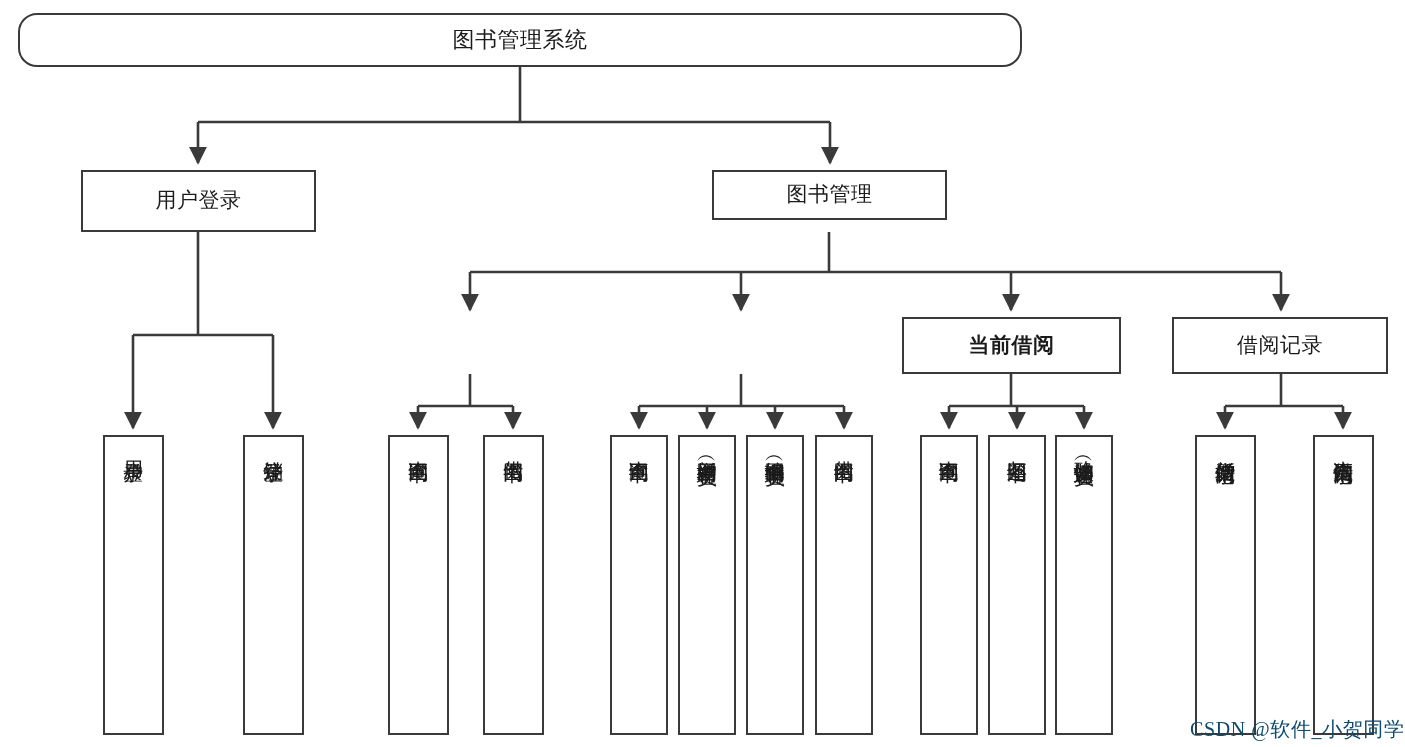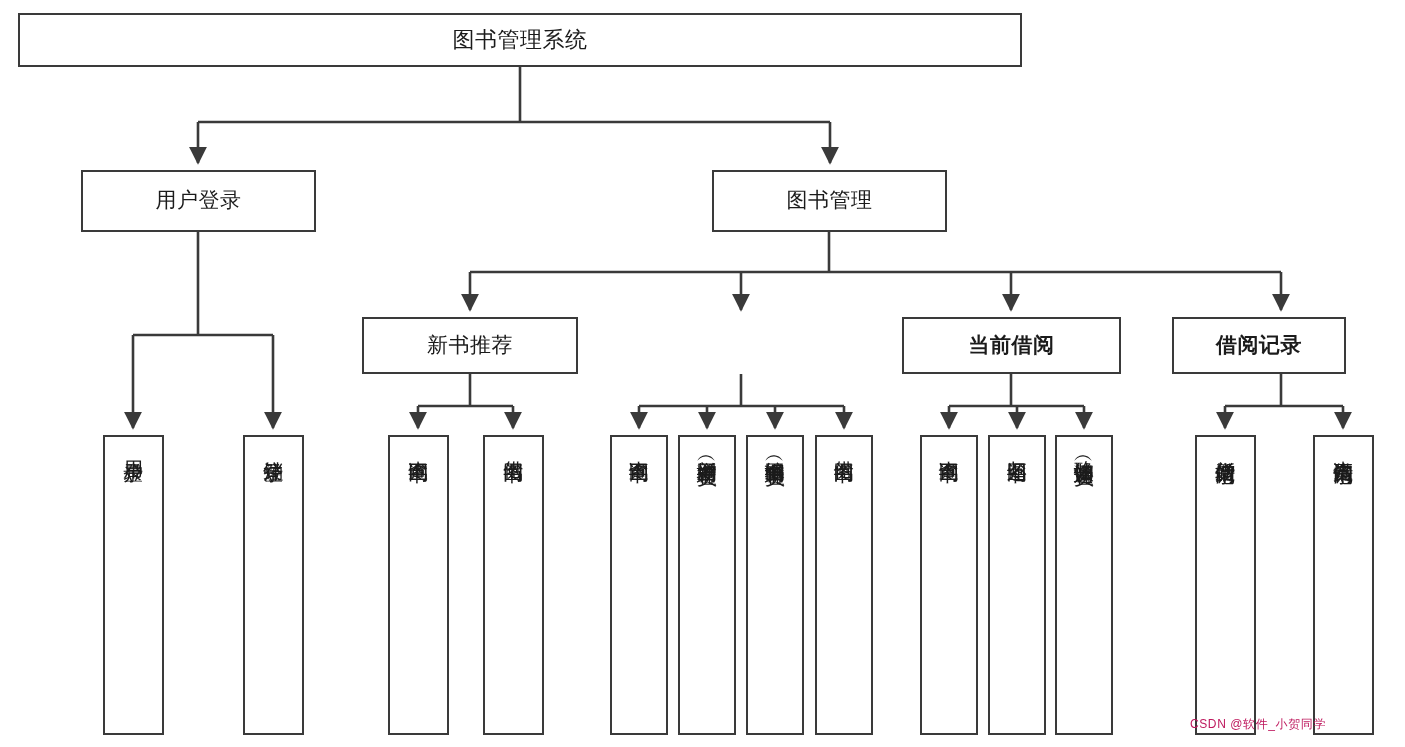--- a/index.html
+++ b/index.html
@@ -56,25 +56,25 @@
     white-space: nowrap;
     display: block;
   }
   .node.root {
     font-size: 22px;
   }
   .watermark {
     position: absolute;
     left: 1190px;
     top: 716px;
-    font-size: 12px;
-    color: #be185d;
+    font-size: 20px;
+    color: #0c4a6e;
     letter-spacing: 0.6px;
     white-space: nowrap;
-    font-family: Liberation Sans, sans-serif;
+    font-family: Liberation Serif, serif;
   }
 </style>
 </head>
 <body>
 
 <div id="canvas">
 
   <svg id="wires" viewBox="0 0 1405 747" xmlns="http://www.w3.org/2000/svg">
     <defs>
       <marker id="arrow" viewBox="0 0 10 10" refX="9" refY="5" markerWidth="7" markerHeight="7" orient="auto-start-reverse">
@@ -118,28 +118,27 @@
       <path d="M 1017 406 L 1017 428" marker-end="url(#arrow)"></path>
       <path d="M 1084 406 L 1084 428" marker-end="url(#arrow)"></path>
 
       <path d="M 1281 374 L 1281 406"></path>
       <path d="M 1225 406 L 1343 406"></path>
       <path d="M 1225 406 L 1225 428" marker-end="url(#arrow)"></path>
       <path d="M 1343 406 L 1343 428" marker-end="url(#arrow)"></path>
     </g>
   </svg>
 
-  <div class="node h root" style="left: 18px; top: 13px; width: 1004px; height: 54px;">图书管理系统</div>
+  <div class="node h root" style="left: 18px; top: 13px; width: 1004px; height: 54px; border-radius: 19px;">图书管理系统</div>
 
   <div class="node h" style="left: 81px; top: 170px; width: 235px; height: 62px;">用户登录</div>
-  <div class="node h" style="left: 712px; top: 170px; width: 235px; height: 62px;">图书管理</div>
+  <div class="node h" style="left: 712px; top: 170px; width: 235px; height: 50px;">图书管理</div>
 
-  <div class="node h" style="left: 362px; top: 317px; width: 216px; height: 57px;">新书推荐</div>
   <div class="node h" style="left: 902px; top: 317px; width: 219px; height: 57px; font-weight: bold;">当前借阅</div>
-  <div class="node h" style="left: 1172px; top: 317px; width: 174px; height: 57px; font-weight: bold;">借阅记录</div>
+  <div class="node h" style="left: 1172px; top: 317px; width: 216px; height: 57px;">借阅记录</div>
 
   <div class="node v" style="left: 103px; top: 435px; width: 61px; height: 300px;">
     <span class="vtext">用户登录</span>
   </div>
   <div class="node v" style="left: 243px; top: 435px; width: 61px; height: 300px;">
     <span class="vtext">注销登录</span>
   </div>
   <div class="node v" style="left: 388px; top: 435px; width: 61px; height: 300px;">
     <span class="vtext">查询图书</span>
   </div>

